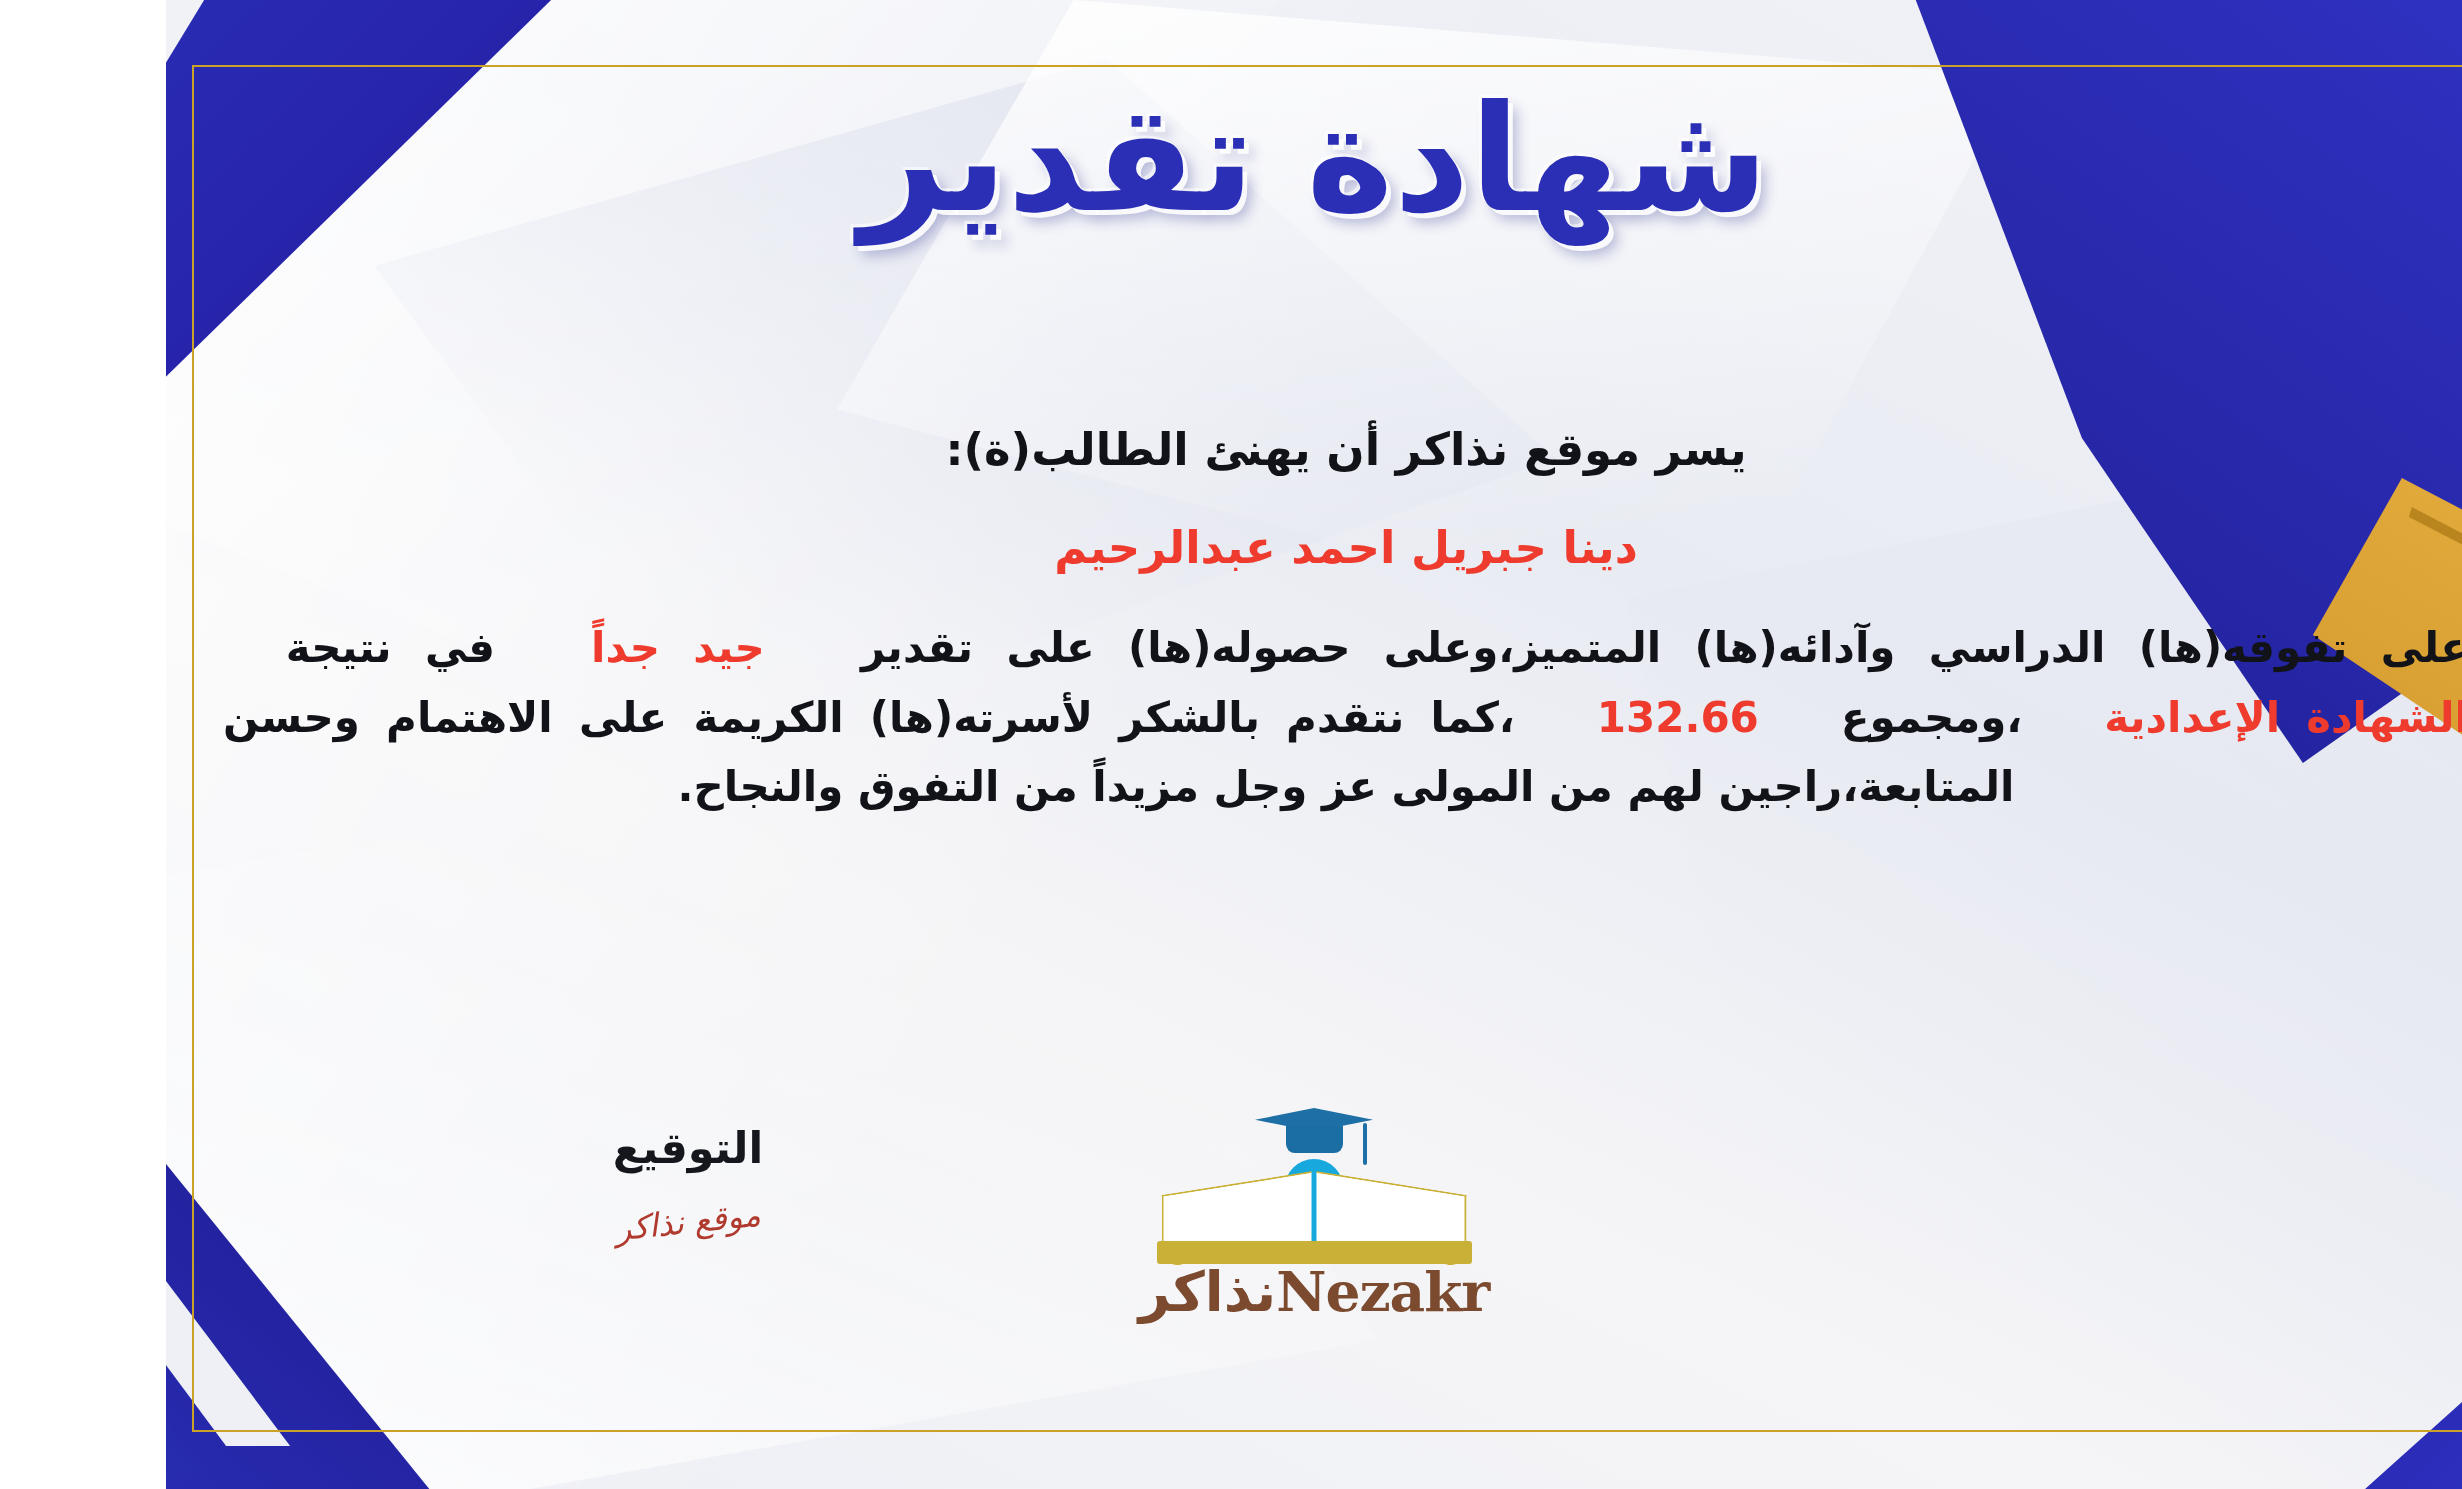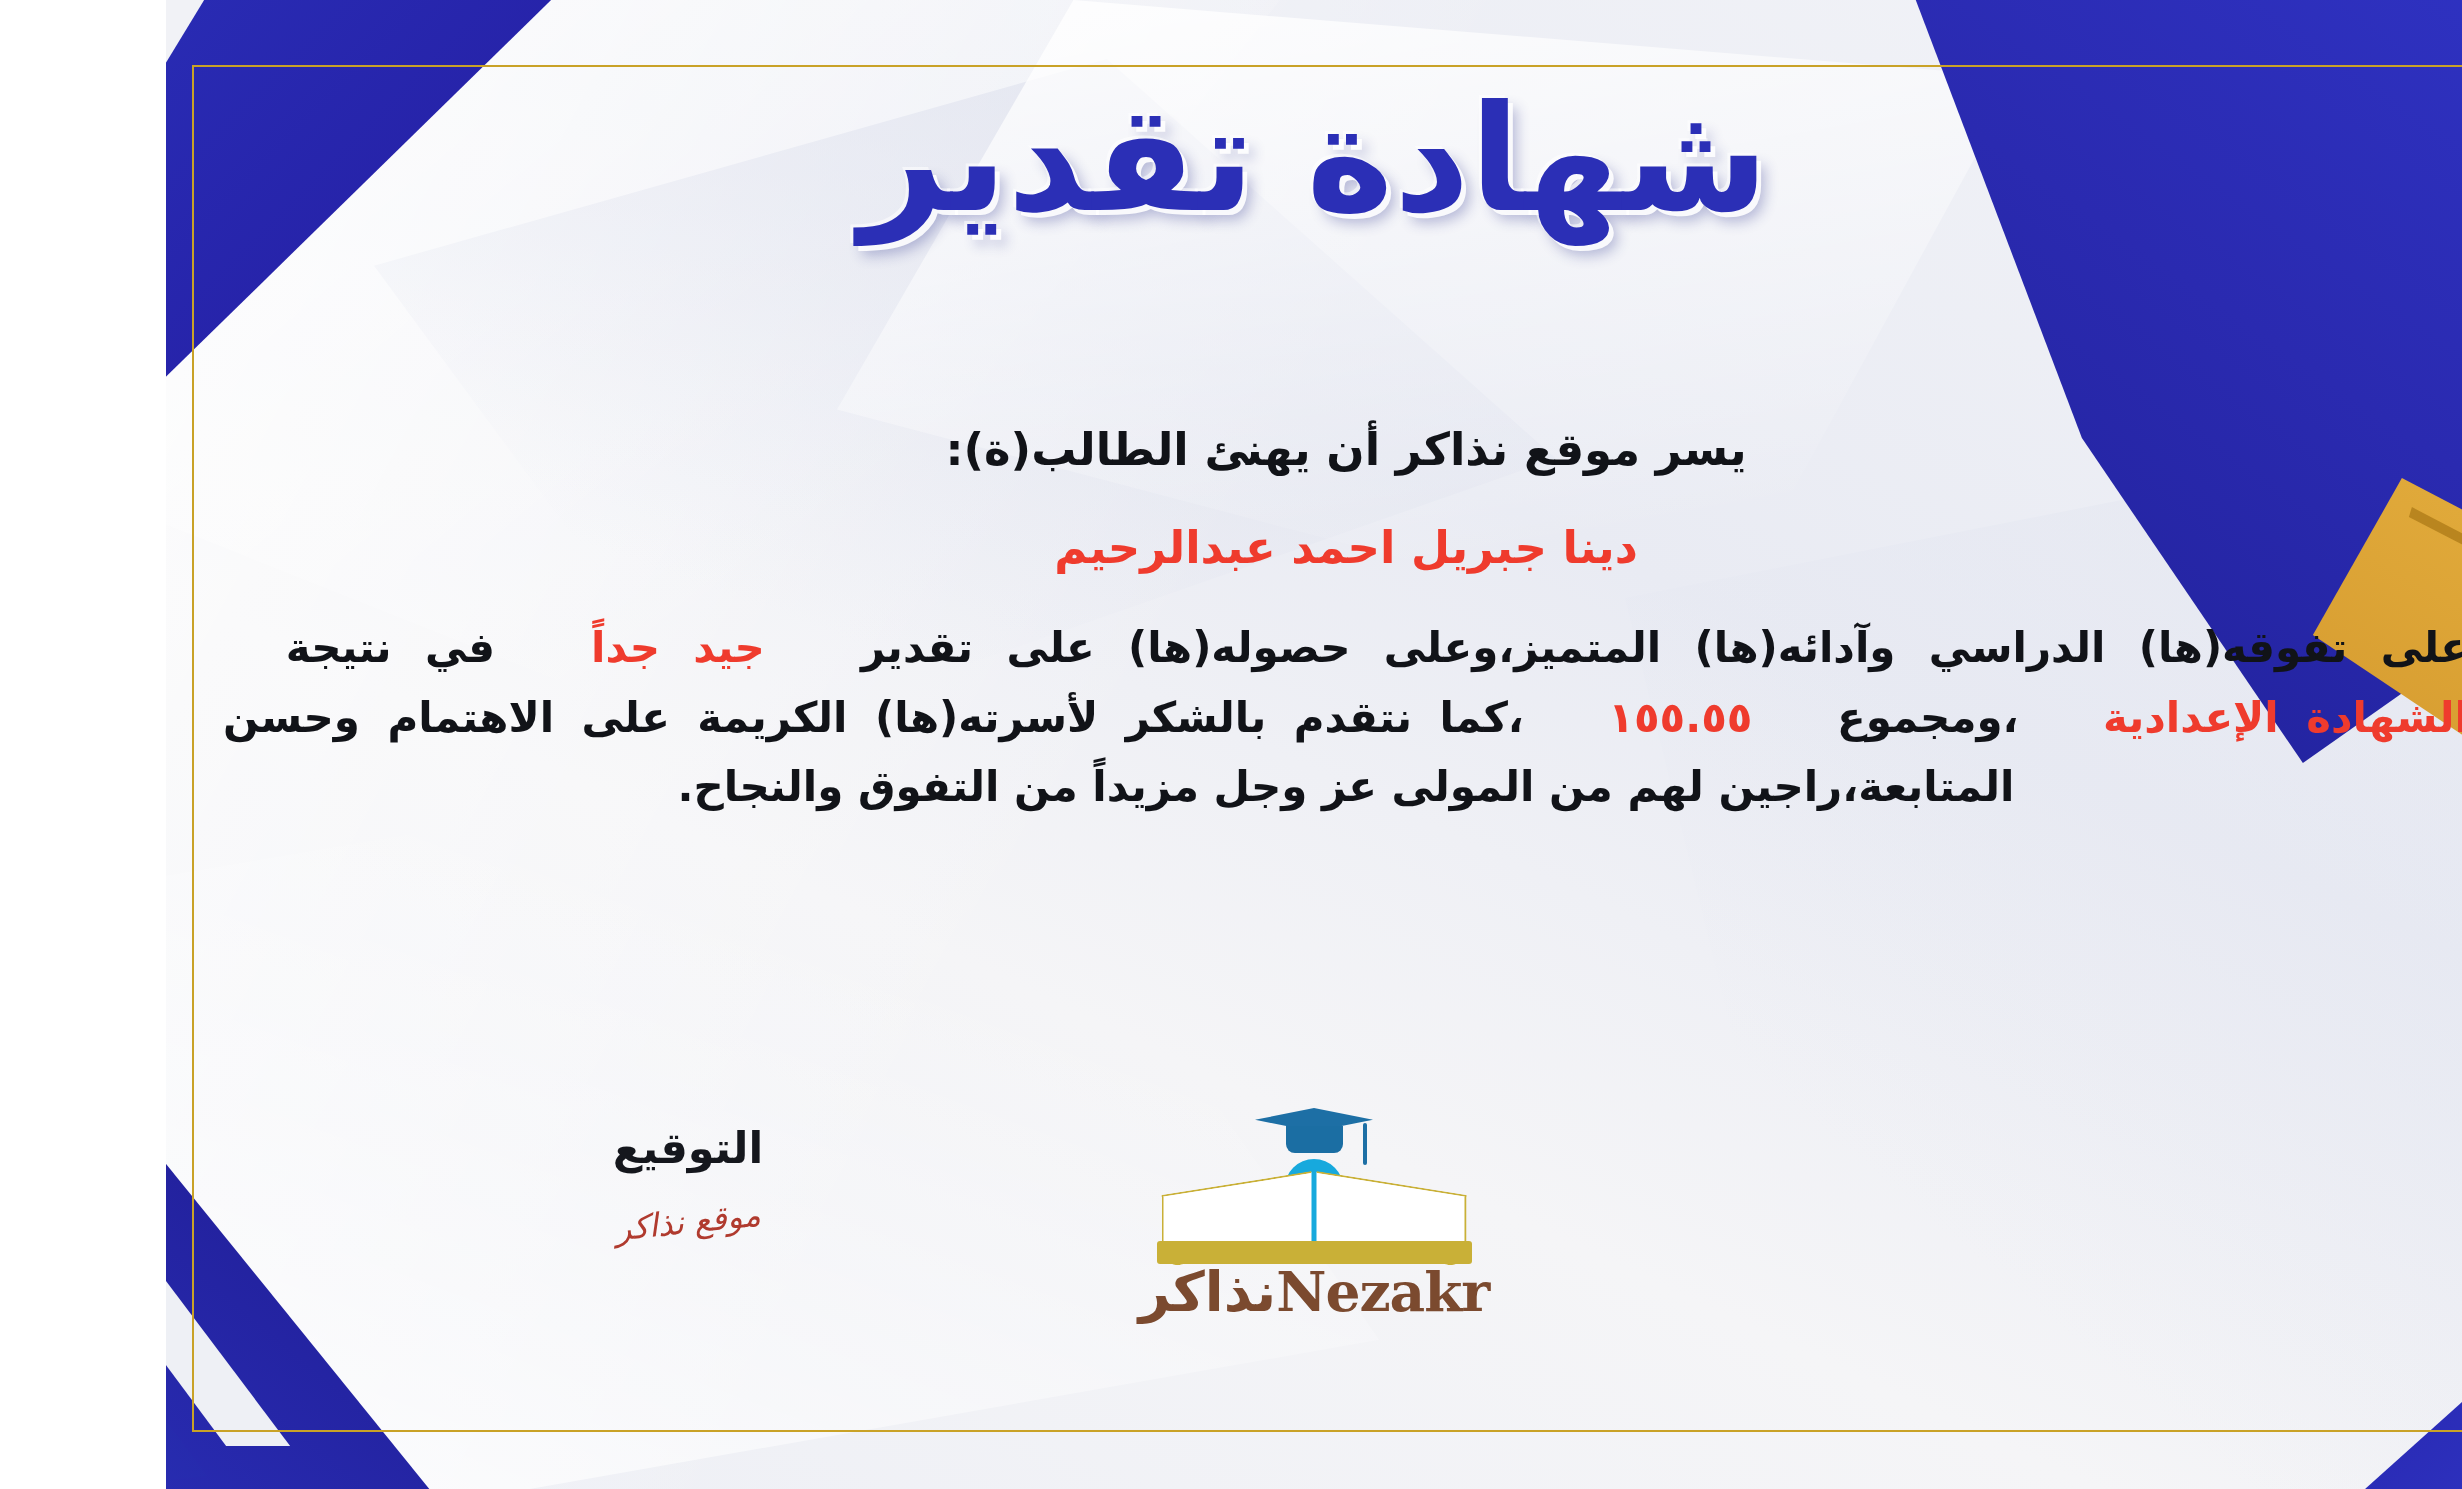--- a/index.html
+++ b/index.html
@@ -378,21 +378,21 @@
       <span>على تفوقه(ها) الدراسي وآدائه(ها) المتميز،وعلى حصوله(ها) على تقدير</span>
       <span class="gapsp"></span>
       <span class="hl-red">جيد جداً</span>
       <span class="gapsp"></span>
       <span>في نتيجة</span>
       <span class="gapsp"></span>
       <span class="hl-red">الشهادة الإعدادية</span>
       <span class="gapsp"></span>
       <span>،ومجموع</span>
       <span class="gapsp"></span>
-      <span class="hl-red">١٥٥.٥٥</span>
+      <span class="hl-red">132.66</span>
       <span class="gapsp"></span>
       <span>،كما نتقدم بالشكر لأسرته(ها) الكريمة على الاهتمام وحسن المتابعة،راجين لهم من المولى عز وجل مزيداً من التفوق والنجاح.</span>
     </div>
   </div>
 
   <div class="signature-area">
     <div class="signature-label">التوقيع</div>
     <div class="signature-script">موقع نذاكر</div>
   </div>
 

